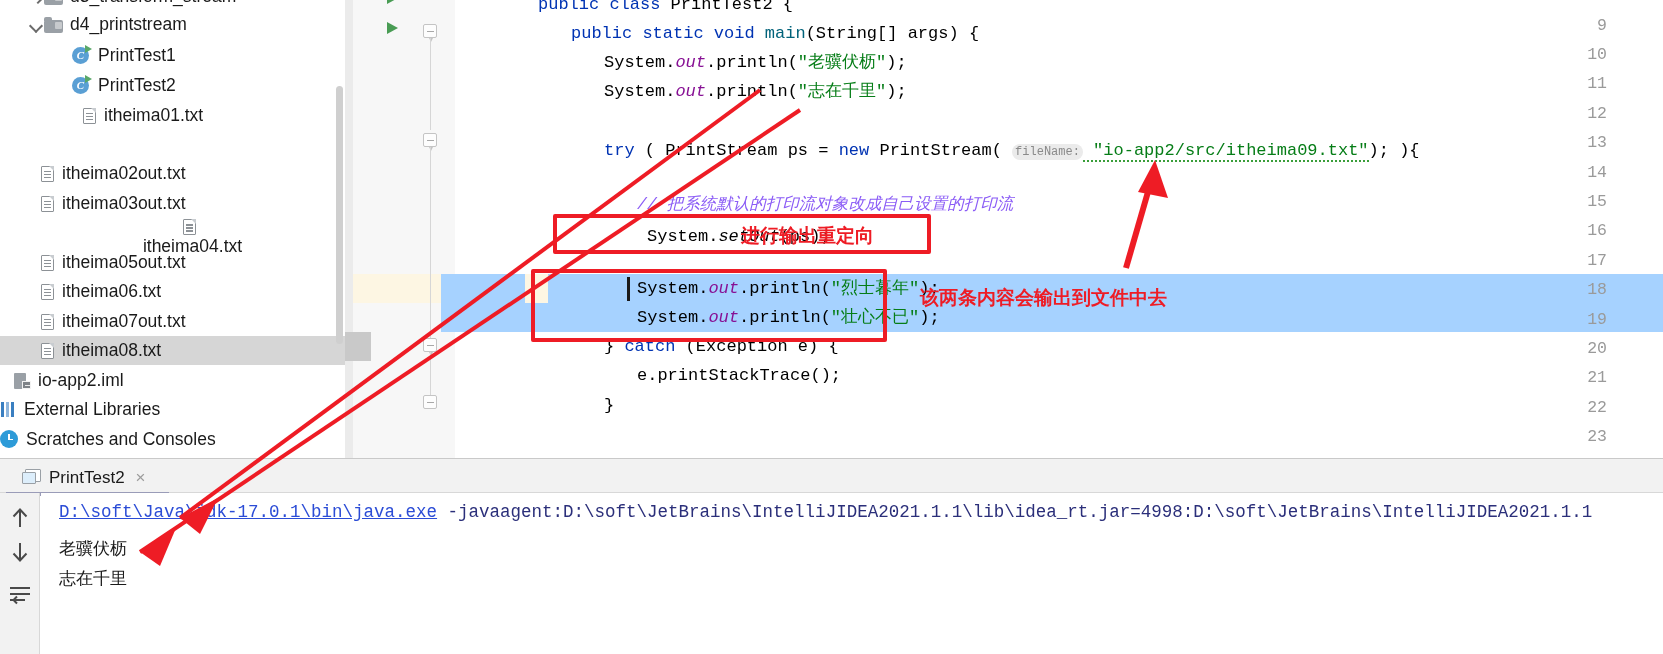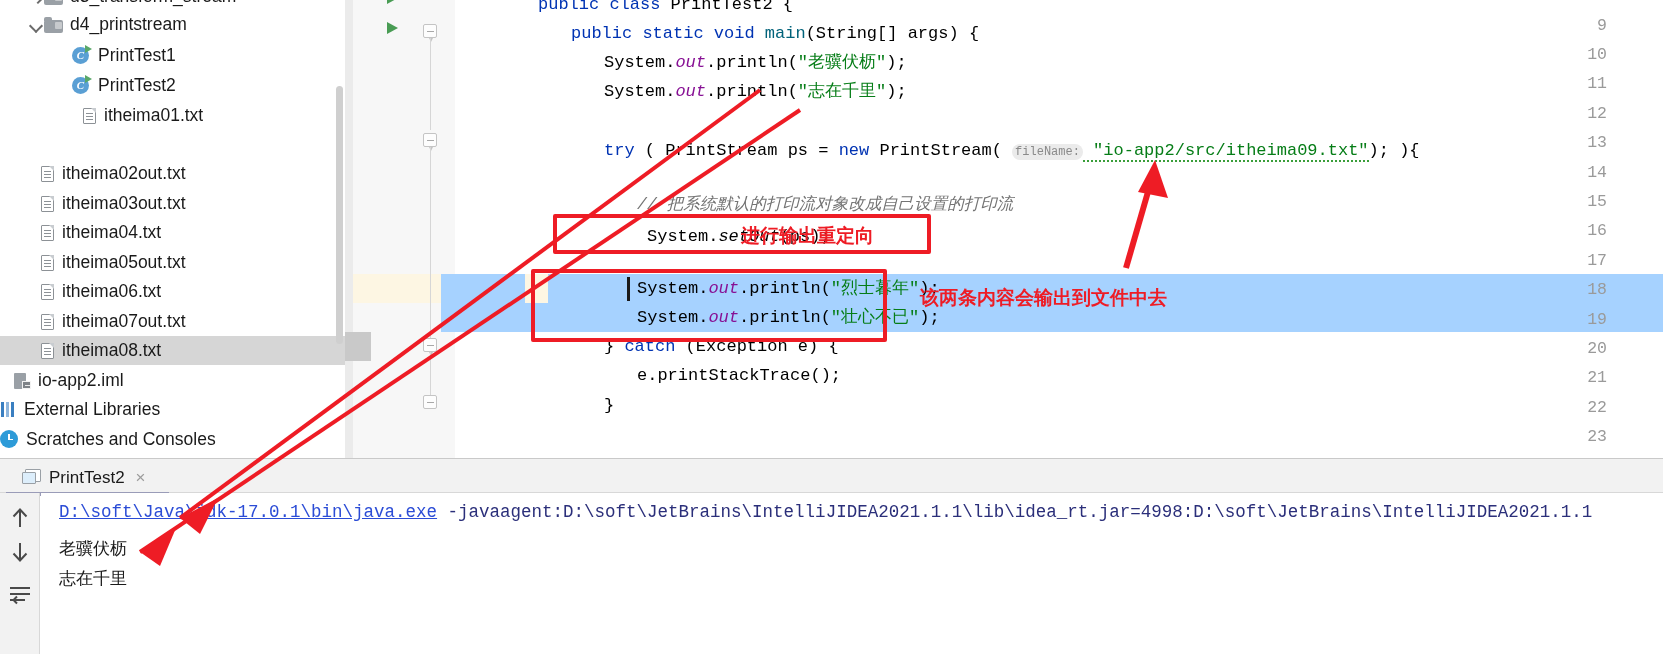--- a/index.html
+++ b/index.html
@@ -171,21 +171,21 @@
     font-family: "Liberation Mono", monospace;
     font-size: 17px; white-space: pre;
   }
   .cline { position: absolute; left: 0; height: 29.4px; line-height: 29.4px; white-space: pre; }
 
   .k  { color: #0033b3; }     
   .s  { color: #067d17; }     
   .p  { color: #000000; }     
   .f  { color: #871094; font-style: italic; }  
   .m  { color: #000000; font-style: italic; }  
-  .c  { color: #737373; font-style: italic; }  
+  .c  { color: #8b5cf6; font-style: italic; }  
 
   .hint {
     background: #ebebeb; color: #8a8a8a; font-size: 12px;
     border-radius: 9px; padding: 1px 3px; font-style: normal;
   }
   .squiggle { border-bottom: 2px dotted #3a9e3a; }
 
   
   .lhl-caret {
     position: absolute; left: 0; right: 0; height: 29.4px; background: #fdf6e3;
@@ -324,21 +324,21 @@
 
     <div class="tree-row" style="top:189px; position:absolute; width:345px; padding-left:40px;">
       <span class="ico ico-file">
           <i></i>
           <b></b>
           <s></s>
         </span>
       <span>itheima03out.txt</span>
     </div>
 
-    <div class="tree-row" style="top:218px; position:absolute; width:345px; padding-left:40px;">
+    <div class="tree-row" style="top:218px; position:absolute; width:345px; padding-left:40px;flex-direction:column;">
       <span class="ico ico-file">
           <i></i>
           <b></b>
           <s></s>
         </span>
       <span>itheima04.txt</span>
     </div>
 
     <div class="tree-row" style="top:248px; position:absolute; width:345px; padding-left:40px;">
       <span class="ico ico-file">

